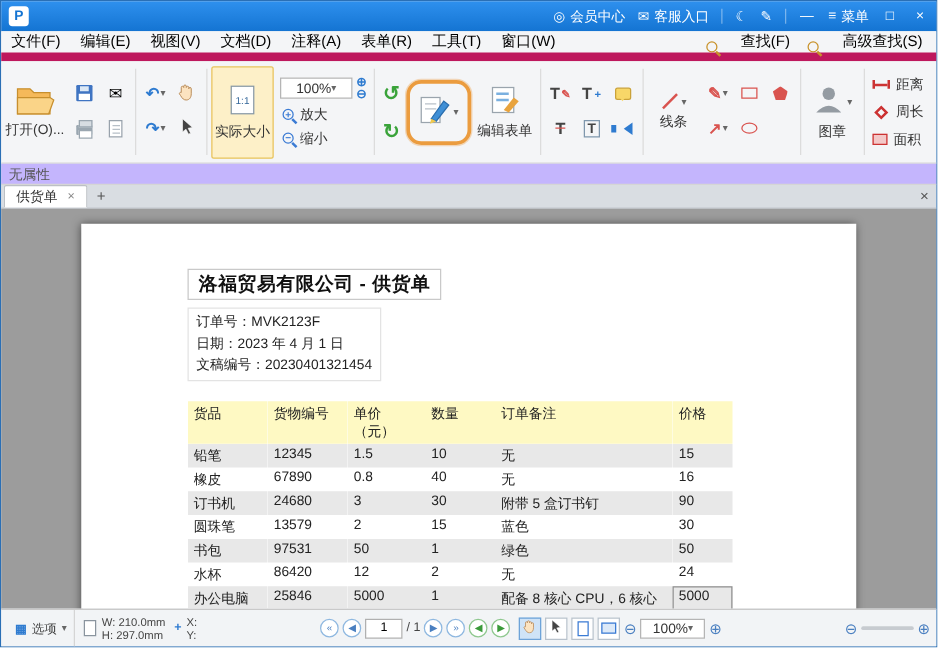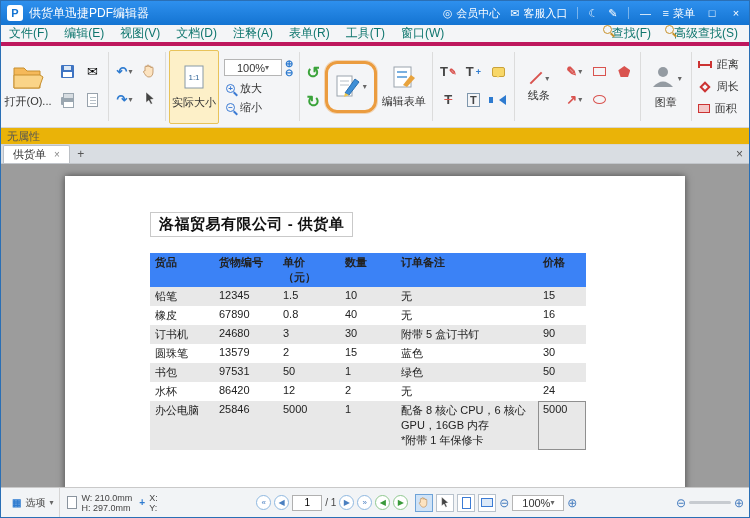--- a/index.html
+++ b/index.html
@@ -9,25 +9,25 @@
   
   .titlebar{flex:0 0 24px;background:linear-gradient(#2e90ee,#1474d2);color:#fff;display:flex;align-items:center;padding:0 6px;font-size:12px}
   .logo{width:16px;height:16px;background:#fff;color:#1474d2;font-weight:bold;border-radius:3px;display:flex;align-items:center;justify-content:center;font-size:11px;margin-right:6px}
   .tb-right{margin-left:auto;display:flex;align-items:center;gap:10px;font-size:11px}
   .tb-item{display:flex;align-items:center;gap:4px;cursor:default}
   .tb-ic{font-size:11px}
   .winbtn{width:14px;text-align:center;font-size:11px}
   .tb-sep{width:1px;height:12px;background:rgba(255,255,255,.4)}
 
   
-  .menubar{flex:0 0 21px;display:flex;align-items:center;background:#f4f5f7;border-bottom:4px solid #be185d;font-size:12px;color:#0f766e}
+  .menubar{flex:0 0 21px;display:flex;align-items:center;background:#f4f5f7;border-bottom:7px solid #be185d;font-size:12px;color:#000000}
   .menu-items{display:flex;height:100%;align-items:center}
   .menu-item{padding:0 8px}
   .find-group{margin-left:auto;display:flex;align-items:center;gap:2px;padding-right:5px}
-  .find-btn{display:flex;align-items:flex-start;gap:0;padding:0 6px}
+  .find-btn{display:flex;align-items:flex-end;gap:19px;padding:0 6px}
   .mag{position:relative;width:9px;height:9px;border:1.5px solid #3b7bd4;border-radius:50%;display:inline-flex;align-items:center;justify-content:center;font-size:8px;font-weight:bold;color:#3b7bd4;flex:0 0 auto}
   .mag::after{content:"";position:absolute;width:5px;height:2px;background:#3b7bd4;bottom:-3px;right:-4px;transform:rotate(45deg)}
   .mag.amber{border-color:#c8922a;color:#c8922a}
   .mag.amber::after{background:#c8922a}
 
   
   .toolbar{flex:0 0 82px;background:#f4f5f7;border-bottom:1px solid #d6d6d6;display:flex;align-items:center;padding:2px 1px;overflow:hidden}
   .tsep{width:1px;align-self:stretch;background:#dcdcdc;margin:4px 2px}
   .tgroup{display:flex;align-items:center;gap:2px;padding:0 1px;height:100%}
   .big-btn{display:flex;flex-direction:column;align-items:center;justify-content:center;gap:4px;width:50px;height:74px;font-size:11px;color:#333;border:1px solid transparent;border-radius:2px}
@@ -72,35 +72,35 @@
   .red{color:#d9534f;font-weight:bold}
   .ic-dist{width:14px;height:7px;border-left:2px solid #c33;border-right:2px solid #c33;position:relative;display:inline-block}
   .ic-dist::after{content:"";position:absolute;left:0;right:0;top:2.5px;height:2px;background:#c33}
   .ic-perim{width:8px;height:8px;border:2px solid #c33;transform:rotate(45deg);margin:0 3px}
   .ic-area{width:12px;height:9px;border:1.5px solid #c33;background:#f3c8c8}
   .measure-col{display:flex;flex-direction:column;justify-content:center;gap:7px;font-size:11px;color:#333;padding:0 4px}
   .measure-item{display:flex;align-items:center;gap:5px}
   .icw{display:flex;align-items:center;gap:2px}
 
   
-  .propbar{flex:0 0 17px;background:#eab308;border-bottom:1px solid #d5d5d5;font-size:11px;color:#555;display:flex;align-items:center;padding-left:6px}
+  .propbar{flex:0 0 17px;background:#c4b5fd;border-bottom:1px solid #d5d5d5;font-size:11px;color:#555;display:flex;align-items:center;padding-left:6px}
   .tabbar{flex:0 0 19px;background:#d9dde2;display:flex;align-items:flex-end;padding-left:2px;border-bottom:1px solid #c2c6cb}
   .tab{background:#fff;border:1px solid #bcc0c5;border-bottom:none;height:18px;display:flex;align-items:center;gap:8px;padding:0 9px;font-size:11px;color:#333;border-radius:2px 2px 0 0}
   .tab-close{font-size:10px;color:#888}
   .tab-add{width:16px;height:16px;display:flex;align-items:center;justify-content:center;font-size:12px;color:#555;margin:0 0 1px 3px}
   .bar-close{margin-left:auto;margin-right:6px;margin-bottom:2px;font-size:12px;color:#555}
 
   
   .docarea{flex:1 1 auto;min-height:0;background:#9c9c9c;display:flex;justify-content:center;align-items:flex-start;overflow:hidden}
   .page{flex:0 0 auto;width:620px;height:800px;background:#fff;margin-top:12px;box-shadow:0 0 7px rgba(0,0,0,.55);padding:36px 0 0 85px}
   .doc-title{display:inline-block;border:1px solid #c9c9c9;padding:2px 8px;font-size:15px;font-weight:bold;color:#111;letter-spacing:.5px}
   .doc-info{margin-top:6px;display:inline-block;border:1px solid #e3e3e3;padding:3px 6px;font-size:11px;line-height:17px;color:#222}
   .order-table{margin-top:16px;table-layout:fixed;width:436px;border-collapse:collapse;font-size:11px;color:#222}
   .order-table th,.order-table td{text-align:left;padding:2px 5px;vertical-align:top;overflow:hidden}
-  .order-table th{font-weight:bold;background:#3b82f6}
+  .order-table th{font-weight:normal;background:#fef9c3}
   .order-table th:nth-child(1),.order-table td:nth-child(1){width:64px}
   .order-table th:nth-child(2),.order-table td:nth-child(2){width:64px}
   .order-table th:nth-child(3),.order-table td:nth-child(3){width:62px}
   .order-table th:nth-child(4),.order-table td:nth-child(4){width:56px}
   .order-table th:nth-child(5),.order-table td:nth-child(5){width:142px;white-space:pre-line}
   .order-table th:nth-child(6),.order-table td:nth-child(6){width:48px}
   .order-table tr.shaded td{background:#e8e8e8}
   .order-table td.boxed{outline:1px solid #8f8f8f;outline-offset:-1px}
 
   
@@ -122,21 +122,20 @@
   .slider-line{width:42px;height:3px;background:#c7cbd0;border-radius:2px}
   .sb-zoom-glyph{font-size:12px;color:#4a7fc0}
 </style>
 </head>
 <body>
 
 <div class="window">
 
   <div class="titlebar">
     <span class="logo">P</span>
-    <span>供货单迅捷PDF编辑器</span>
     <div class="tb-right">
       <span class="tb-item">
         <span class="tb-ic">◎</span>
         <span>会员中心</span>
       </span>
       <span class="tb-item">
         <span class="tb-ic">✉</span>
         <span>客服入口</span>
       </span>
       <span class="tb-sep"></span>
@@ -393,20 +392,25 @@
     </div>
     <span class="tab-add">+</span>
     <span class="bar-close">×</span>
   </div>
 
   <div class="docarea">
     <div class="page">
       <div>
         <span class="doc-title">洛福贸易有限公司 - 供货单</span>
       </div>
+      <div class="doc-info">
+        <div><span>订单号：</span><span>MVK2123F</span></div>
+        <div><span>日期：</span><span>2023 年 4 月 1 日</span></div>
+        <div><span>文稿编号：</span><span>20230401321454</span></div>
+      </div>
       <table class="order-table">
         <thead>
             <tr>
               <th>货品</th>
               <th>货物编号</th>
               <th>单价（元）</th>
               <th>数量</th>
               <th>订单备注</th>
               <th>价格</th>
             </tr>

